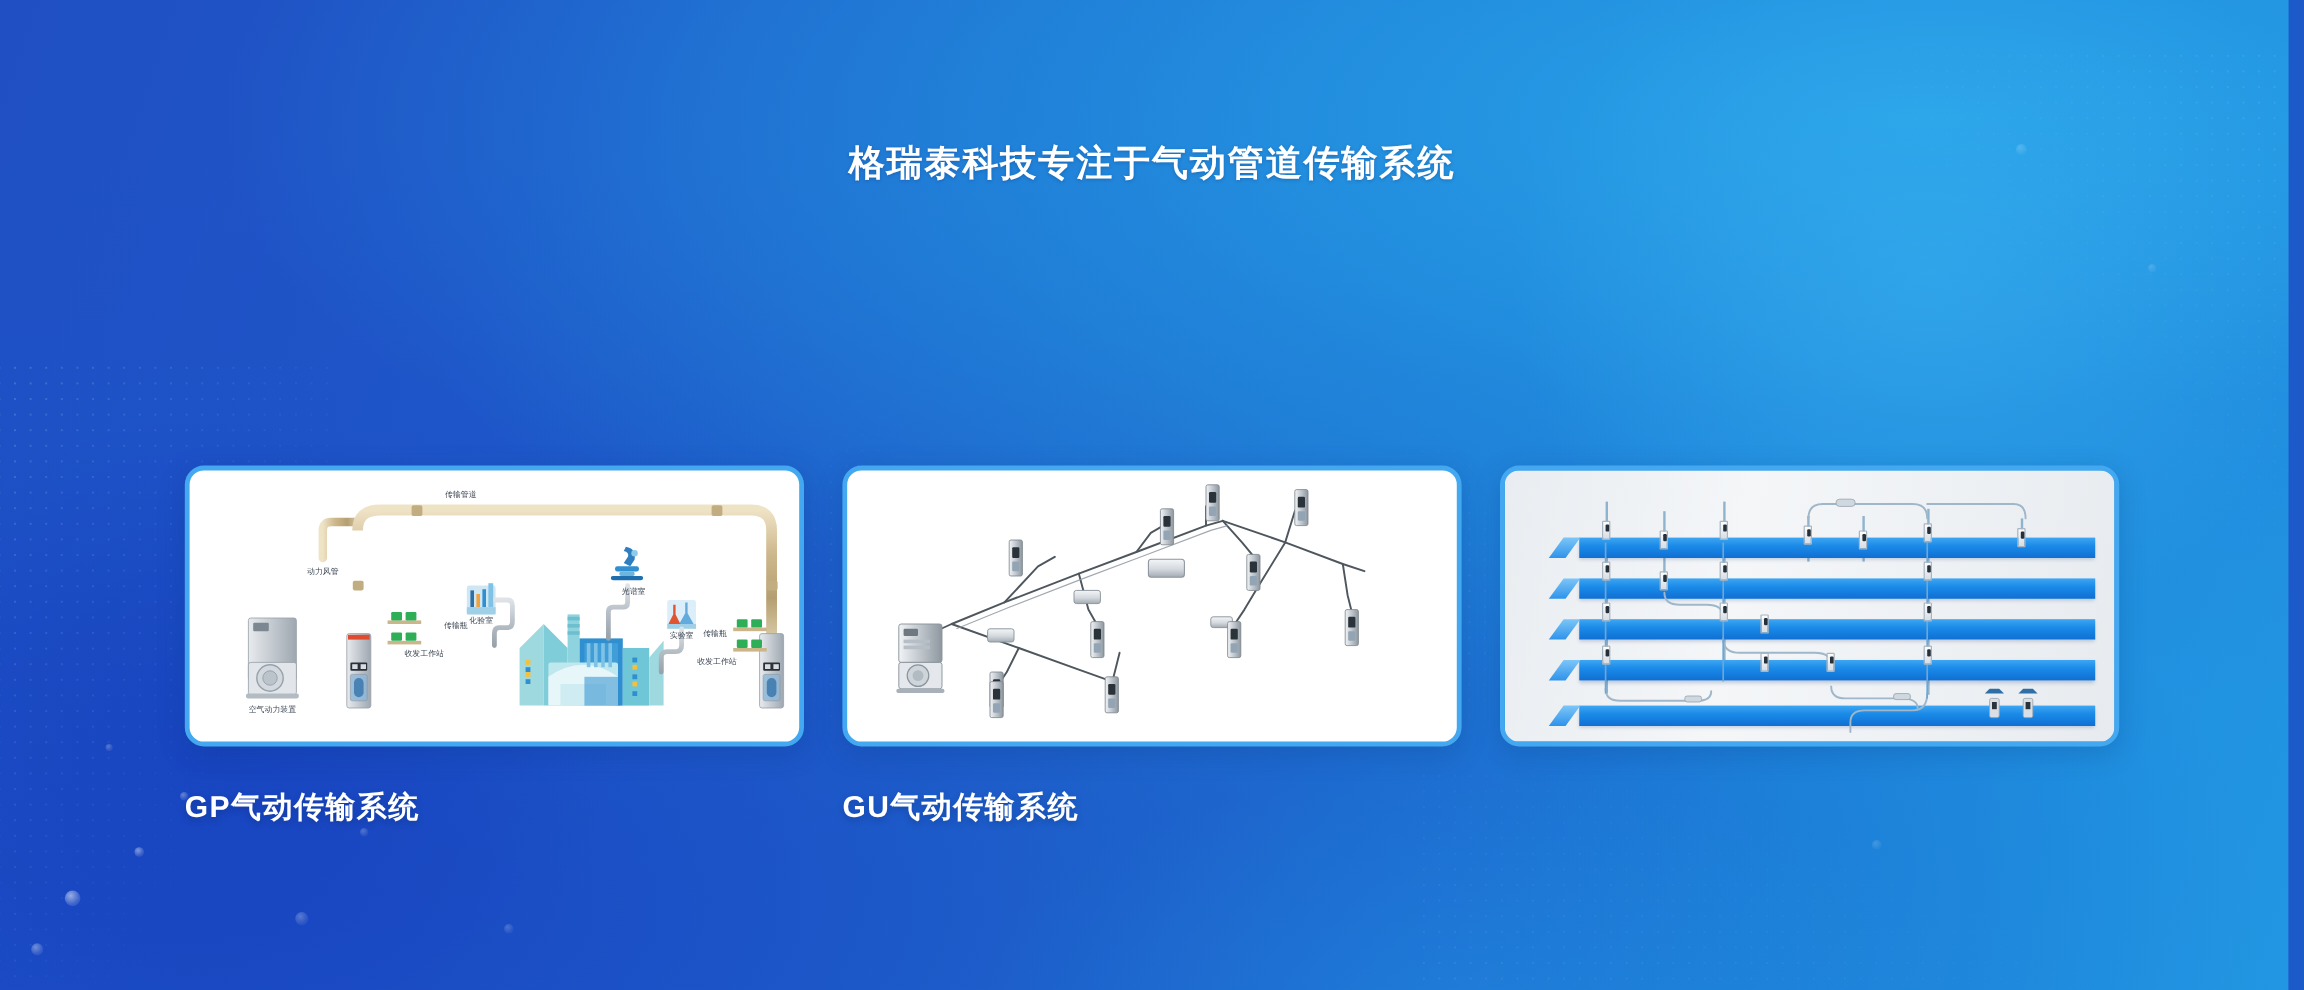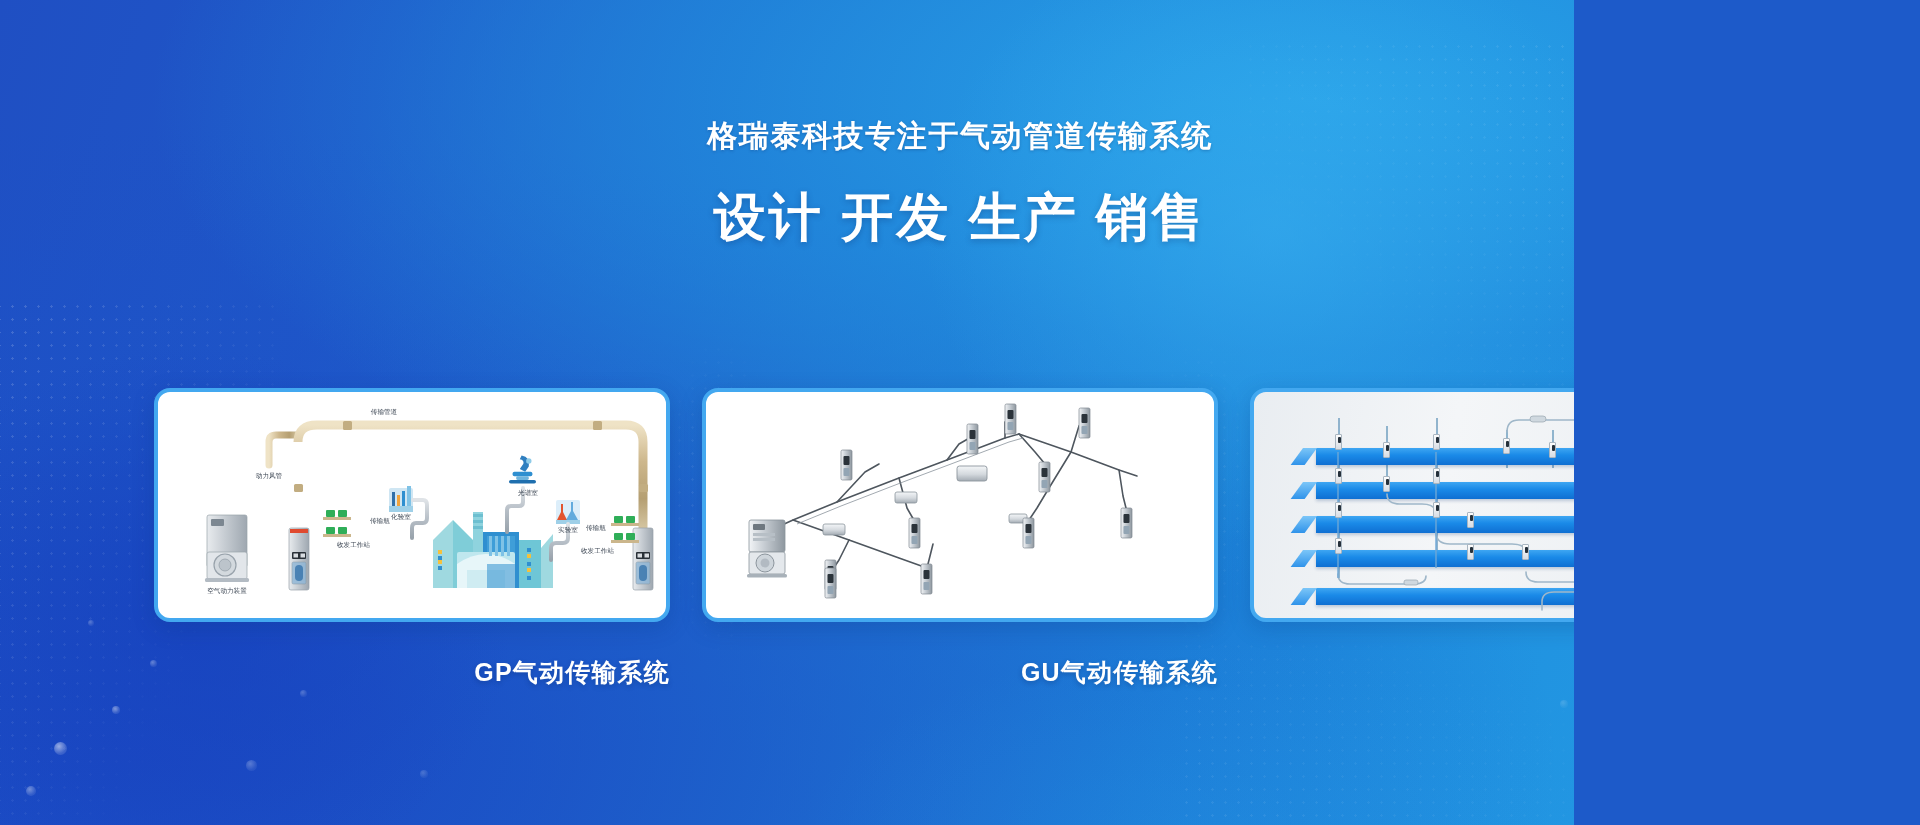--- a/index.html
+++ b/index.html
@@ -6,21 +6,21 @@
   * { margin:0; padding:0; box-sizing:border-box; }
   html, body { width:1920px; height:825px; overflow:hidden; }
   body {
     font-family:"Liberation Sans","DejaVu Sans",sans-serif;
     background:#1d5ac9;
     position:relative;
   }
 
   
   #banner {
-    position:absolute; inset:0; width:1574px; height:825px; overflow:hidden;
+    position:absolute; inset:0; width:1907px; height:825px; overflow:hidden;
     background:
       radial-gradient(120% 95% at 84% 12%, rgba(40,162,232,.98) 0%, rgba(33,140,222,.72) 32%, rgba(31,110,206,0) 62%),
       radial-gradient(130% 110% at 8% 92%, rgba(26,72,195,.95) 0%, rgba(27,80,200,.45) 38%, rgba(30,98,208,0) 70%),
       linear-gradient(108deg, #1f4fc3 0%, #1f57c8 22%, #2073cf 50%, #1d8bdc 76%, #2296e2 100%);
     text-decoration: underline;
   }
 
   .bg-glow-a {
     position:absolute; left:-260px; top:240px; width:900px; height:760px;
     background:radial-gradient(closest-side, rgba(23,66,190,.75), rgba(23,66,190,0) 72%);
@@ -90,21 +90,21 @@
   .card {
     height:234px; border-radius:16px;
     border:4px solid #43a8f0;
     background:#ffffff;
     overflow:hidden; position:relative;
     box-shadow:0 6px 22px rgba(10,48,120,.22);
   }
   .card.gu { background:linear-gradient(100deg,#e9edf1 0%, #f4f6f8 38%, #eef1f4 70%, #e7ebef 100%); }
   .card-figure { position:absolute; inset:0;padding-left:13px; }
   .card-title {
-    margin-top:34px; text-align:right;
+    margin-top:34px; text-align:left;
     font-size:25px; font-weight:bold; color:#ffffff; letter-spacing:1.2px;
     text-shadow:0 2px 5px rgba(10,40,100,.32);
   }
 
   
   .slab {
     position:absolute; height:17px;
     background:linear-gradient(180deg,#3ea6f2 0%, #1a8ae8 42%, #0f6fd2 100%);
     box-shadow:0 2px 3px rgba(30,70,130,.25);
   }
@@ -147,21 +147,20 @@
   <div class="bokeh" style="left:88px;  top:620px; width:6px;  height:6px;  opacity:.5;"></div>
   <div class="bokeh" style="left:300px; top:690px; width:7px;  height:7px;  opacity:.45;"></div>
   <div class="bokeh" style="left:246px; top:760px; width:11px; height:11px; opacity:.5;"></div>
   <div class="bokeh" style="left:420px; top:770px; width:8px;  height:8px;  opacity:.38;"></div>
   <div class="bokeh" style="left:1680px;top:120px; width:9px;  height:9px;  opacity:.35;"></div>
   <div class="bokeh" style="left:1790px;top:220px; width:7px;  height:7px;  opacity:.3;"></div>
   <div class="bokeh" style="left:1560px;top:700px; width:8px;  height:8px;  opacity:.3;"></div>
 
   <div class="headings">
     <div class="eyebrow">格瑞泰科技专注于气动管道传输系统</div>
-    <div class="headline">设计 开发 生产 销售</div>
   </div>
 
   <div class="cards">
 
     <div class="card-wrap">
       <div class="card">
         <div class="card-figure">
           <svg viewBox="0 0 508 226" width="508" height="226">
             <defs>
               <linearGradient id="gold" x1="0" y1="0" x2="0" y2="1">

